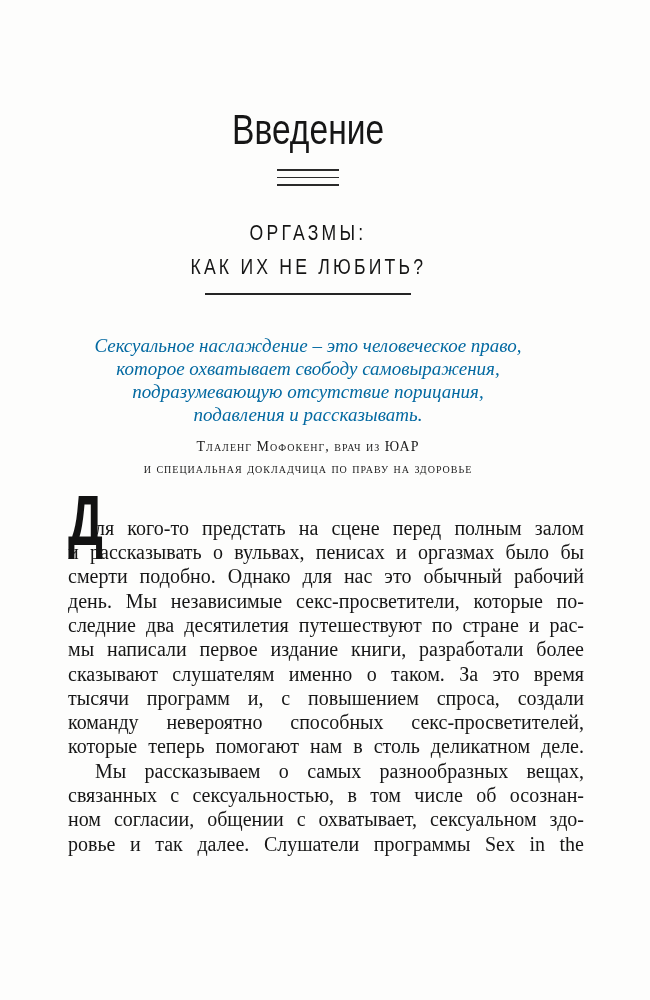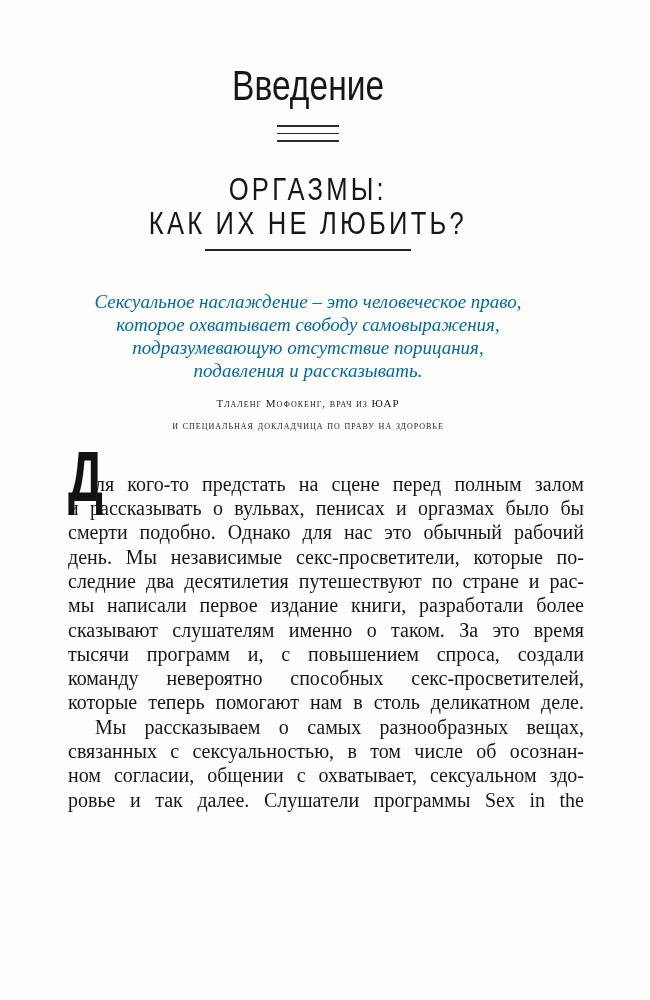--- a/index.html
+++ b/index.html
@@ -14,39 +14,39 @@
 
   
   .header-col {
     width: 514px;
     margin-left: 51px;
     text-align: center;
   }
 
   .section-title {
     margin: 0;
-    padding-top: 64px;
+    padding-top: 108px;
     font-family: "Liberation Sans", sans-serif;
     font-weight: 500;
     font-size: 42px;
     line-height: 44px;
     color: #161616;
     letter-spacing: 0px;
   }
   .section-title .condensed { display: inline-block; transform: scaleX(0.8); }
 
   .triple-rule { margin: 17px auto 0 auto; width: 62px; }
   .triple-rule .bar { height: 1.6px; background: #2a2a2a; margin-bottom: 6px; }
   .triple-rule .bar:last-child { margin-bottom: 0; }
 
   .chapter-title {
     margin: 30px 0 0 0;
     font-family: "Liberation Sans", sans-serif;
     font-weight: 500;
-    font-size: 32px;
+    font-size: 22px;
     line-height: 34px;
     color: #161616;
   }
   .chapter-title .condensed {
     display: inline-block;
     transform: scaleX(0.8);
     letter-spacing: 4px;
   }
 
   .heading-rule {
@@ -59,21 +59,21 @@
     margin-top: 39px;
     font-style: italic;
     font-size: 19px;
     line-height: 23px;
     color: #0369a1;
   }
 
   .attribution {
     margin-top: 10px;
     font-variant: small-caps;
-    font-size: 11px;
+    font-size: 14px;
     line-height: 22px;
     letter-spacing: 1px;
     color: #1b1b1b;
   }
 
   
   .body-text {
     margin: 36px 66px 0 68px;
     width: 516px;
     font-size: 20px;

